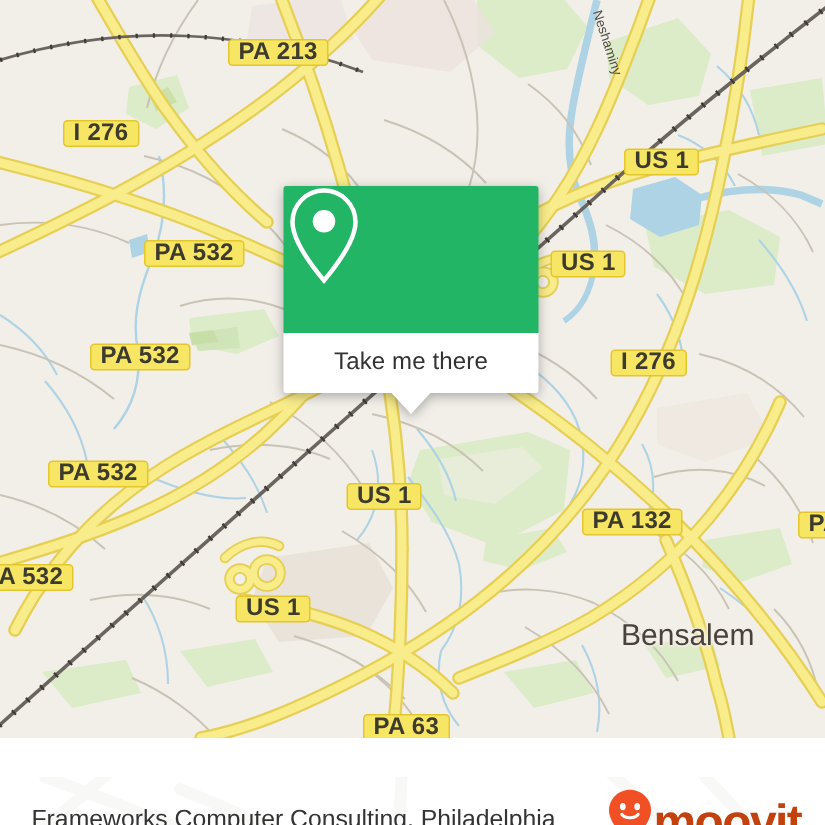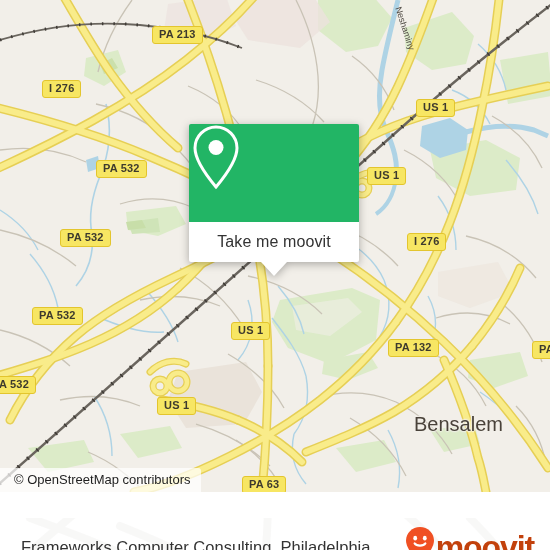--- a/index.html
+++ b/index.html
@@ -17,21 +17,21 @@
   }
   .map svg{position:absolute;left:0;top:0;}
 
   
   .shield{
     position:absolute;
     background:#f7e663;
     border:1.5px solid #e3c52e;
     border-radius:3px;
     color:#3d3a2e;
-    font-size:11px;
+    font-size:16px;
     font-weight:bold;
     letter-spacing:.2px;
     padding:2px 6px 2.5px 6px;
     line-height:11px;
     white-space:nowrap;
     box-sizing:border-box;
   }
 
   
   .place-label{
@@ -299,26 +299,25 @@
     <div class="popup">
       <div class="popup-head">
         <span>
           <svg width="54" height="66" viewBox="0 0 54 66" aria-hidden="true">
             <path d="M27 3 C15.4 3 6 12.4 6 24 C6 38 22 57 27 63 C32 57 48 38 48 24 C48 12.4 38.6 3 27 3 Z" fill="none" stroke="#ffffff" stroke-width="3"></path>
             <circle cx="27" cy="23.5" r="7.5" fill="#ffffff"></circle>
           </svg>
         </span>
       </div>
       <div class="popup-foot">
-        <span class="popup-foot-label">Take me moovit</span>
+        <span class="popup-foot-label">Take me there</span>
         <span class="popup-tail"></span>
       </div>
     </div>
 
-    <div class="attrib">© OpenStreetMap contributors</div>
   </div>
 
   <div class="footer">
 
     <svg class="footer-watermark" width="550" height="550" viewBox="0 0 550 550">
       <g fill="none" stroke="#9a948a" stroke-width="8" stroke-linecap="round">
         <path d="M-10,560 C60,500 130,440 200,380 C270,320 340,260 410,200"></path>
         <path d="M30,492 C80,510 130,530 180,552"></path>
         <path d="M268,470 C268,500 266,530 262,560"></path>
         <path d="M396,480 C420,500 444,522 462,548"></path>

